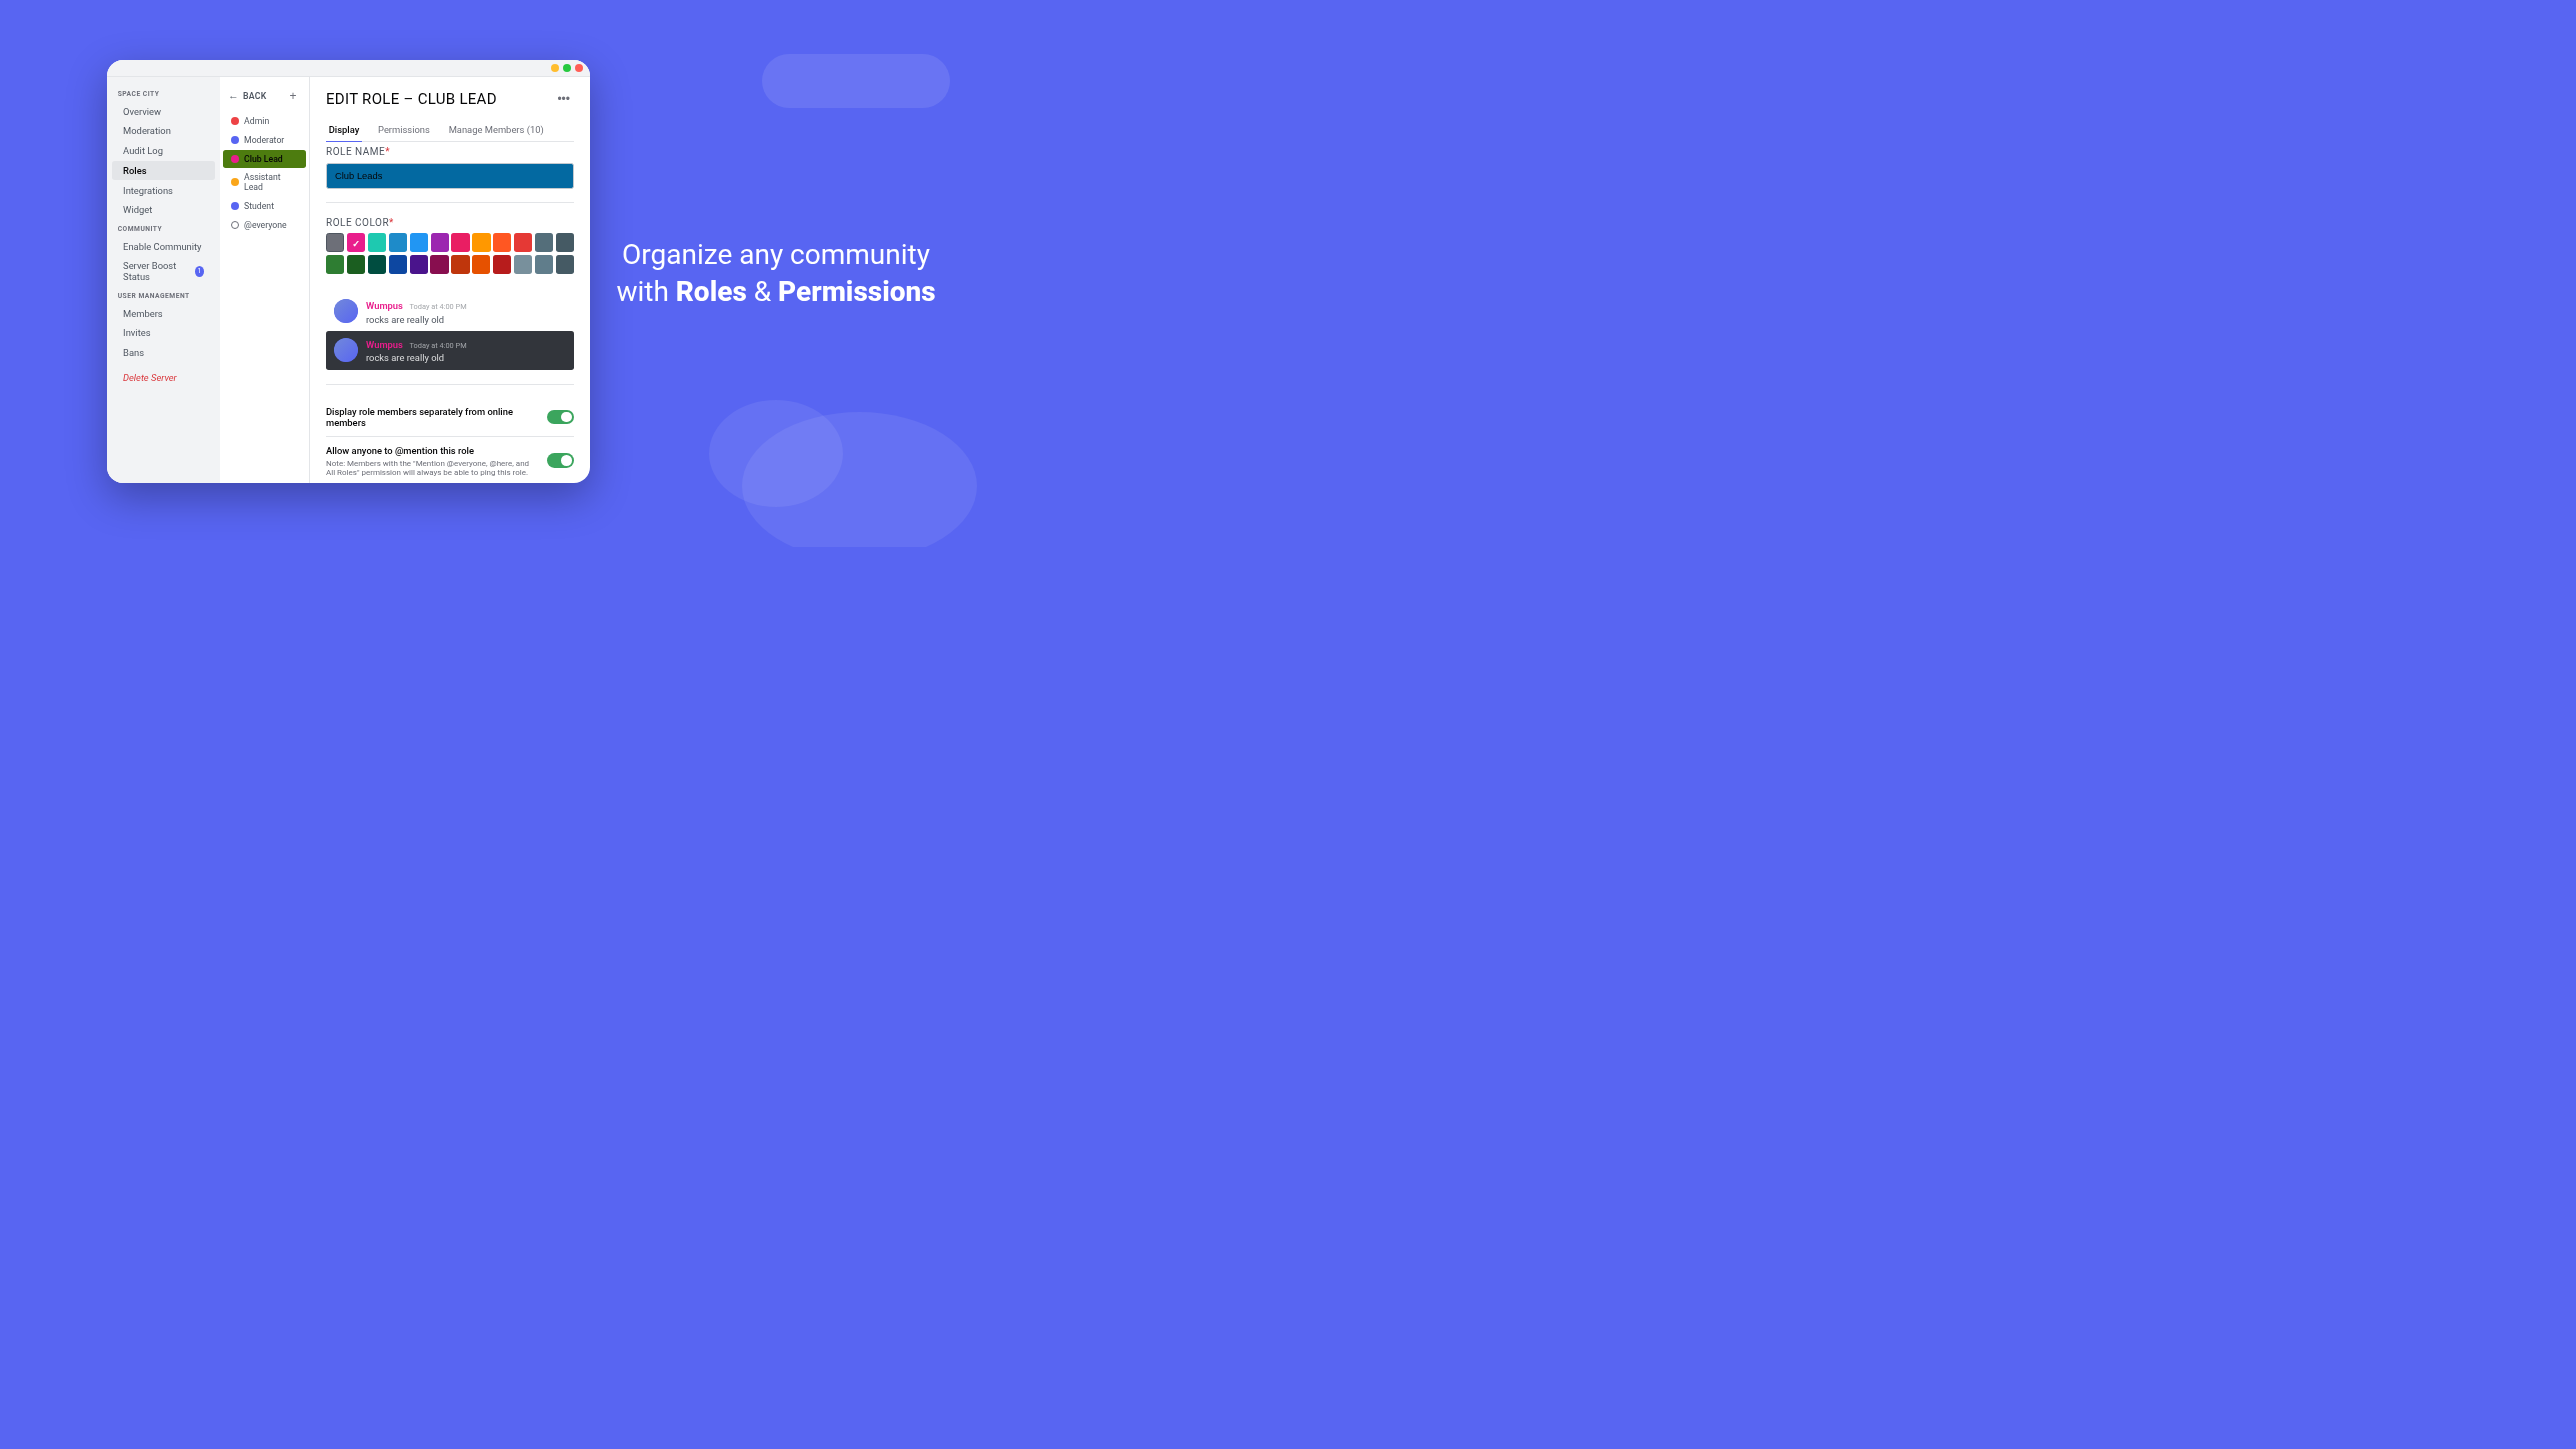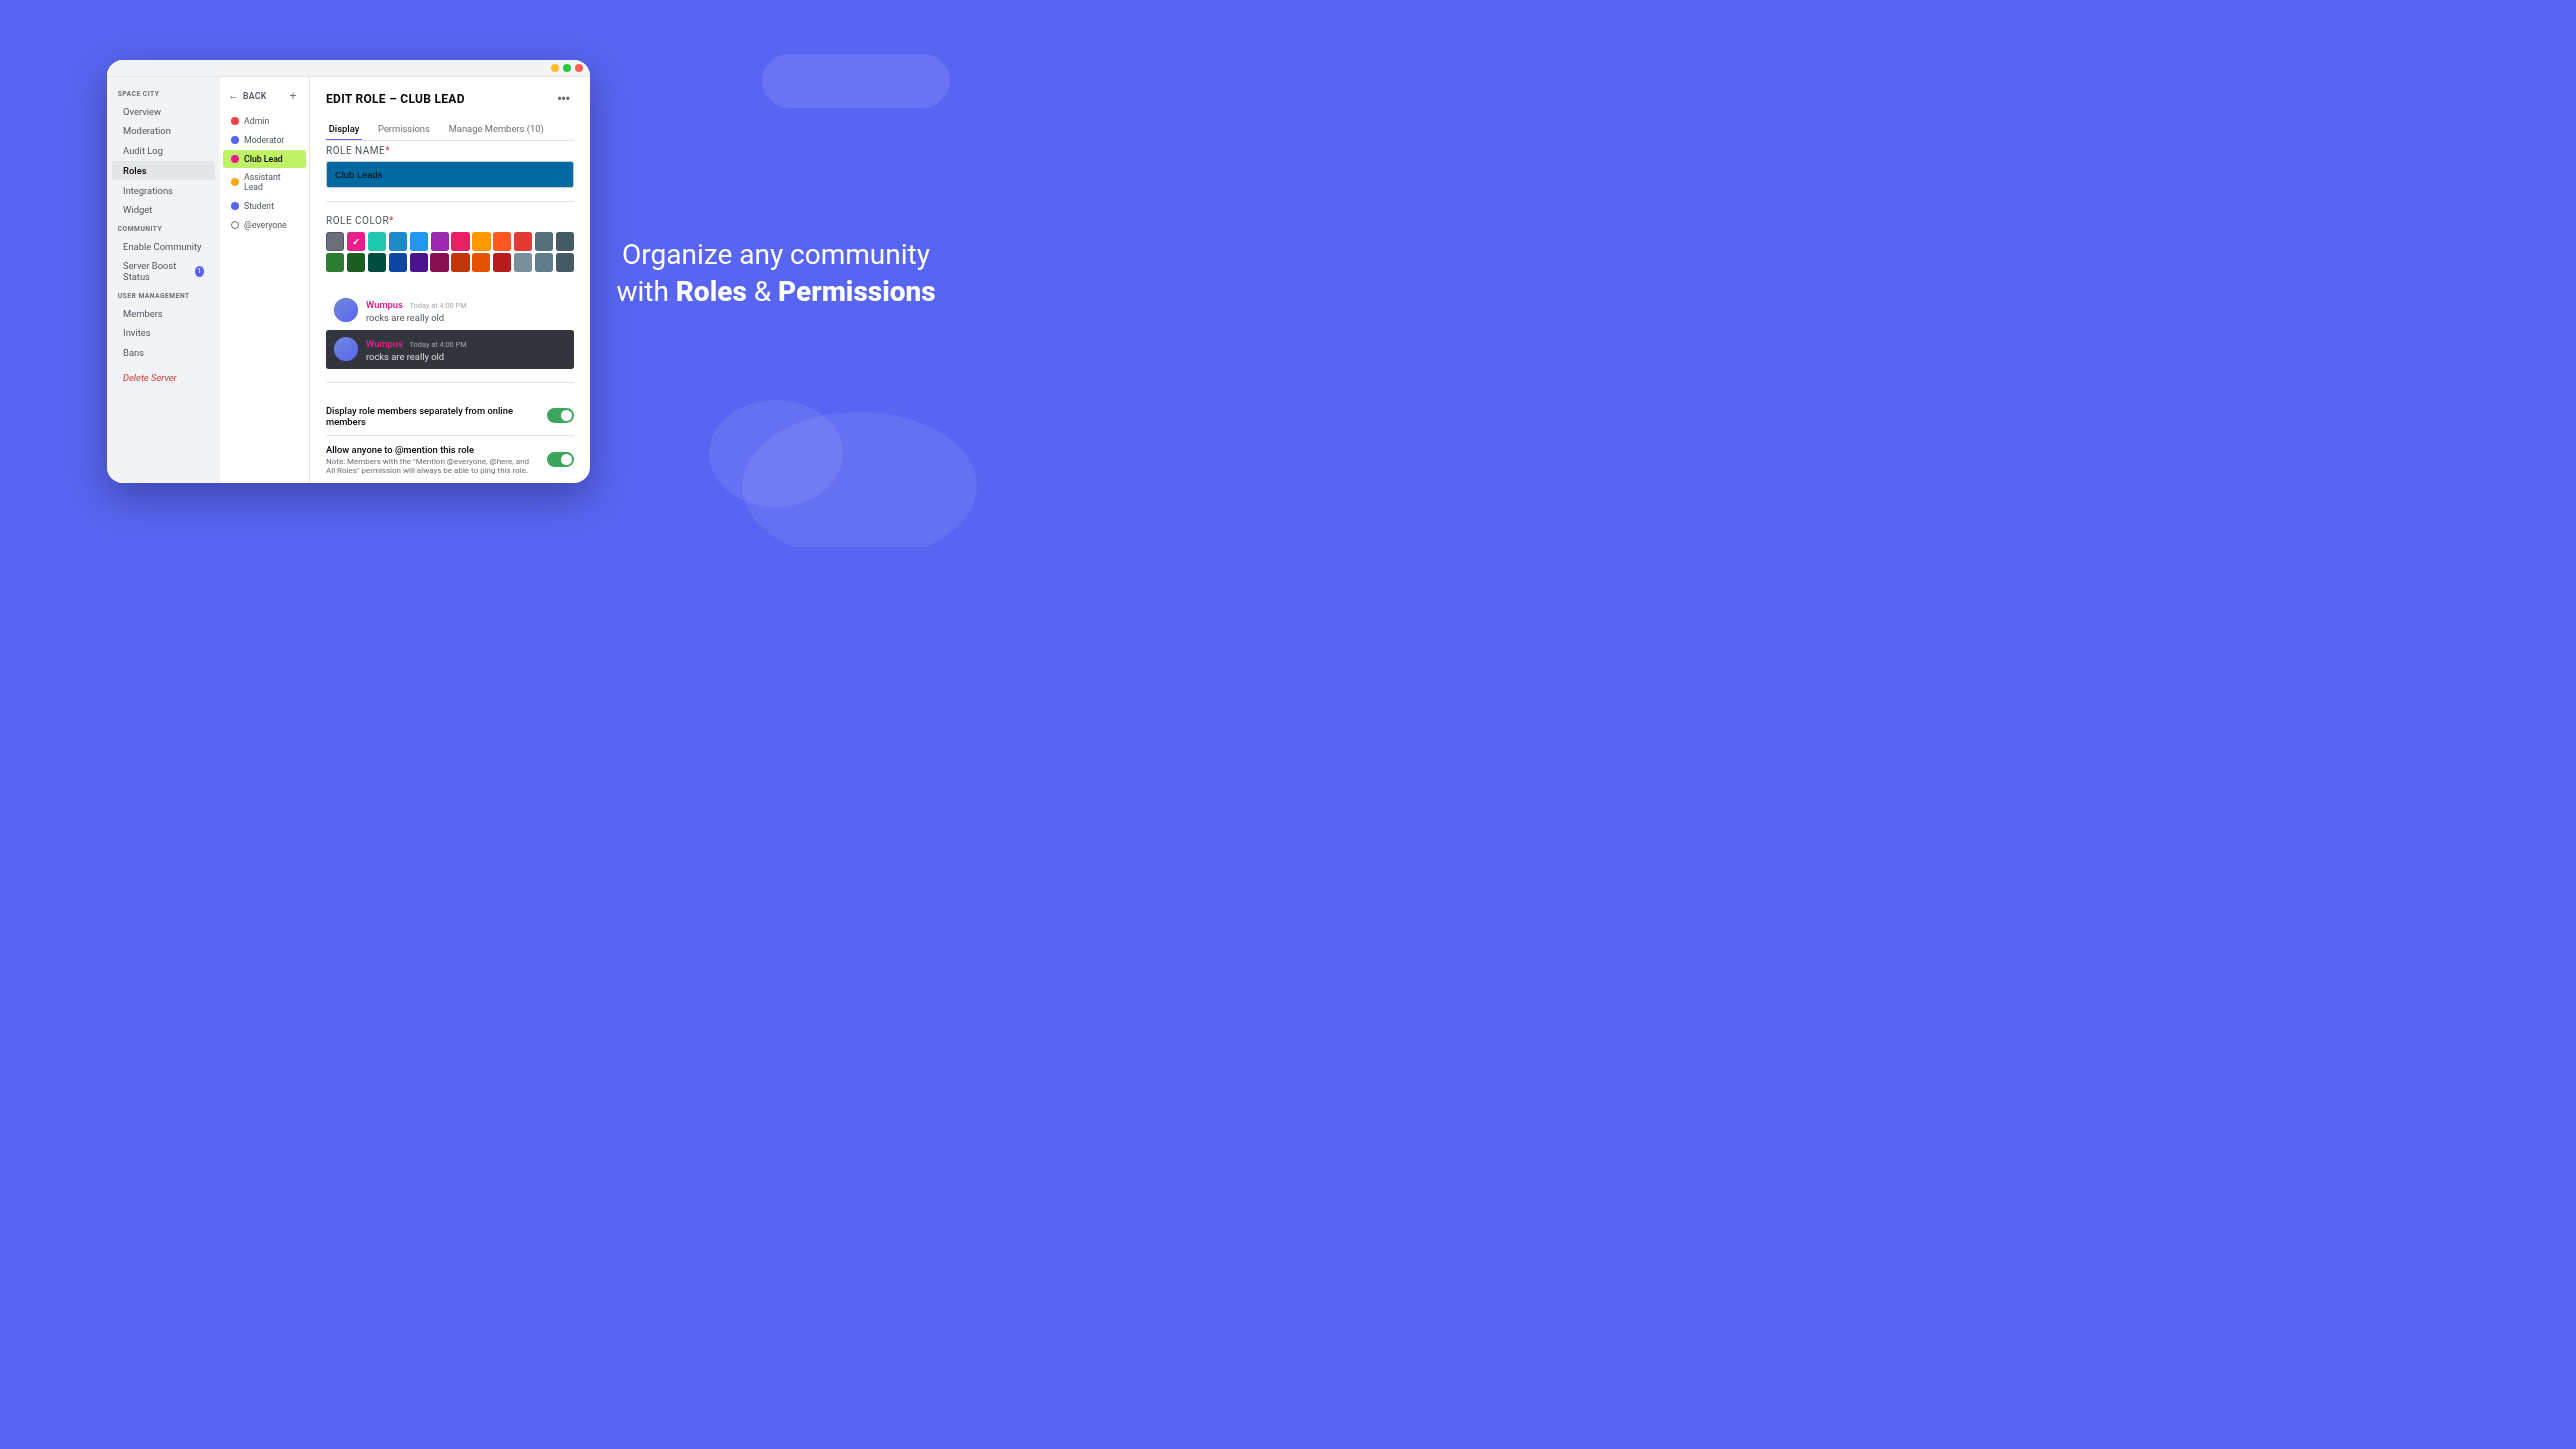--- a/index.html
+++ b/index.html
@@ -172,21 +172,21 @@
       display: flex;
       align-items: center;
       gap: 5.4px;
       padding: 4px 8px;
       cursor: pointer;
       font-size: 8.7px;
       color: #4f5660;
       border-radius: 2.7px;
       margin: 0.7px 2.7px;
     }
-    .role-list-item.active { background: #bef264; color: #060607; font-weight: 500; }
+    .role-list-item.active { background: #4d7c0f; color: #060607; font-weight: 500; }
 
     .role-dot {
       width: 8px;
       height: 8px;
       border-radius: 50%;
       flex-shrink: 0;
     }
 
     .role-dot-admin { background: #ed4245; }
     .role-dot-moderator { background: #5865f2; }
@@ -210,22 +210,22 @@
     }
 
     .edit-role-header {
       display: flex;
       align-items: center;
       justify-content: space-between;
       margin-bottom: 10.7px;
     }
 
     .edit-role-title {
-      font-size: 12px;
-      font-weight: 700;
+      font-size: 15px;
+      font-weight: 400;
       color: #060607;
       text-transform: uppercase;
       letter-spacing: 0.3px;
     }
 
     .more-btn {
       background: none;
       border: none;
       cursor: pointer;
       color: #6d6f78;

